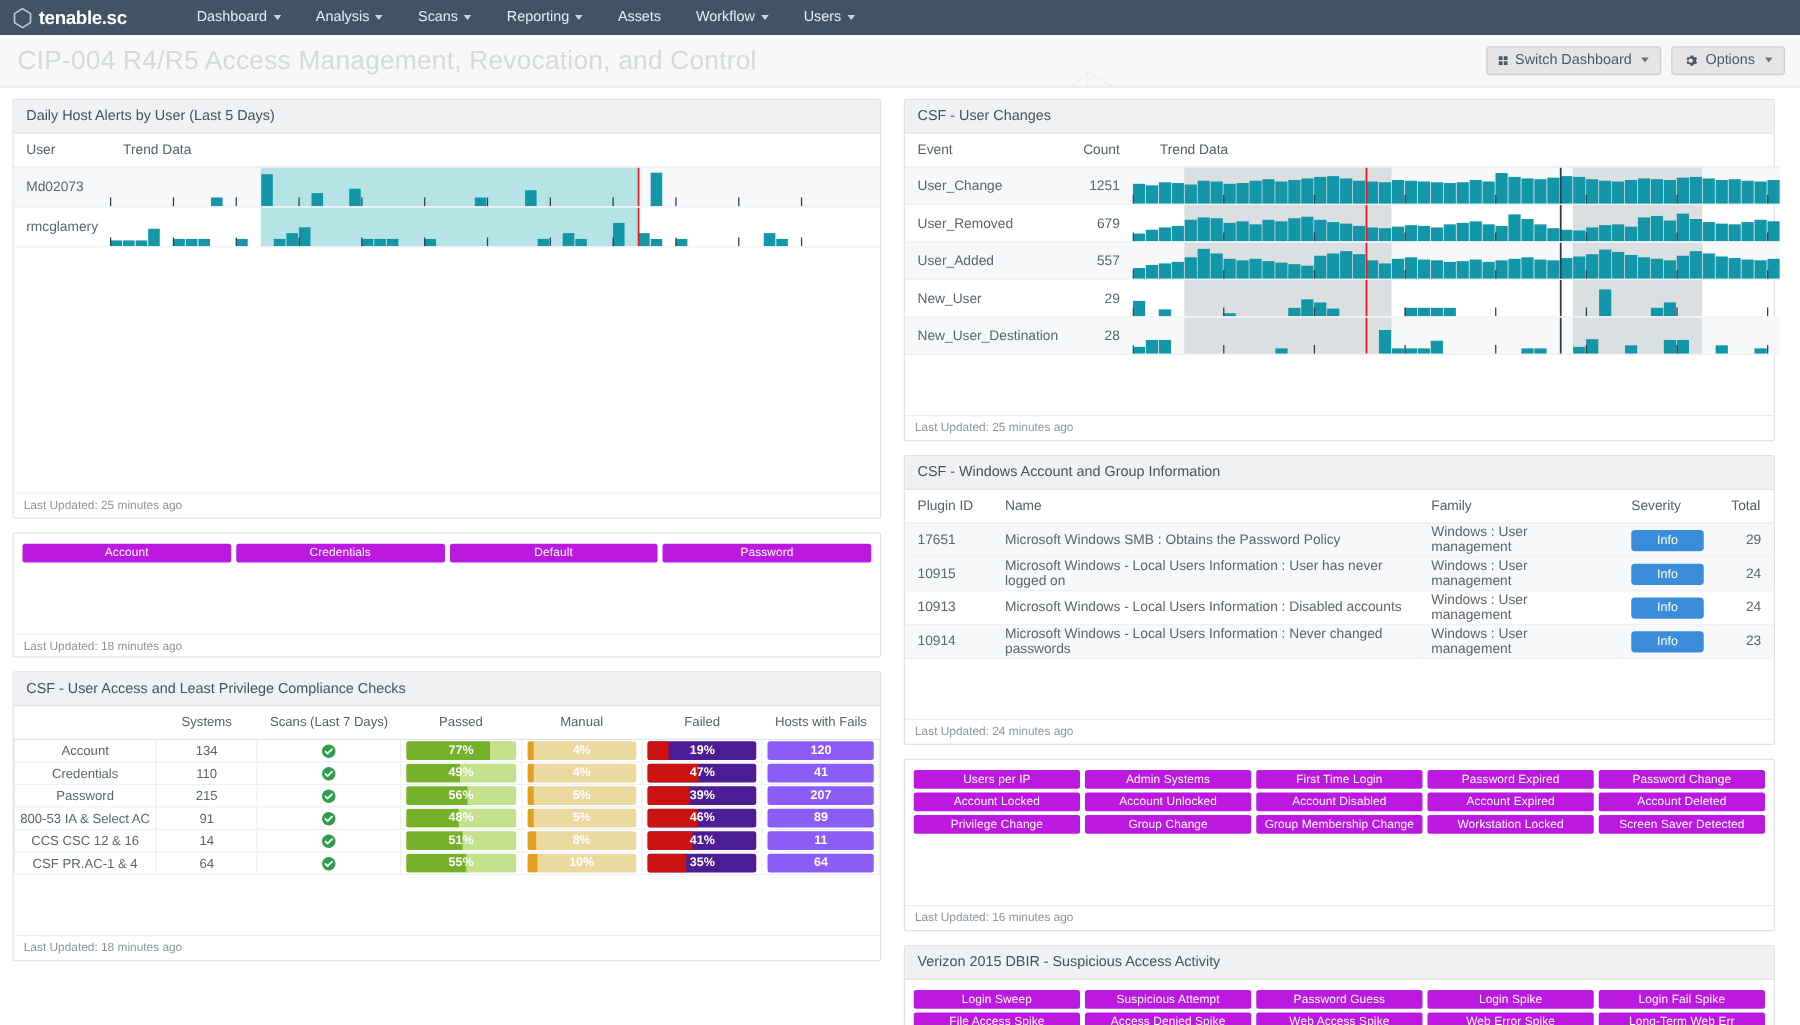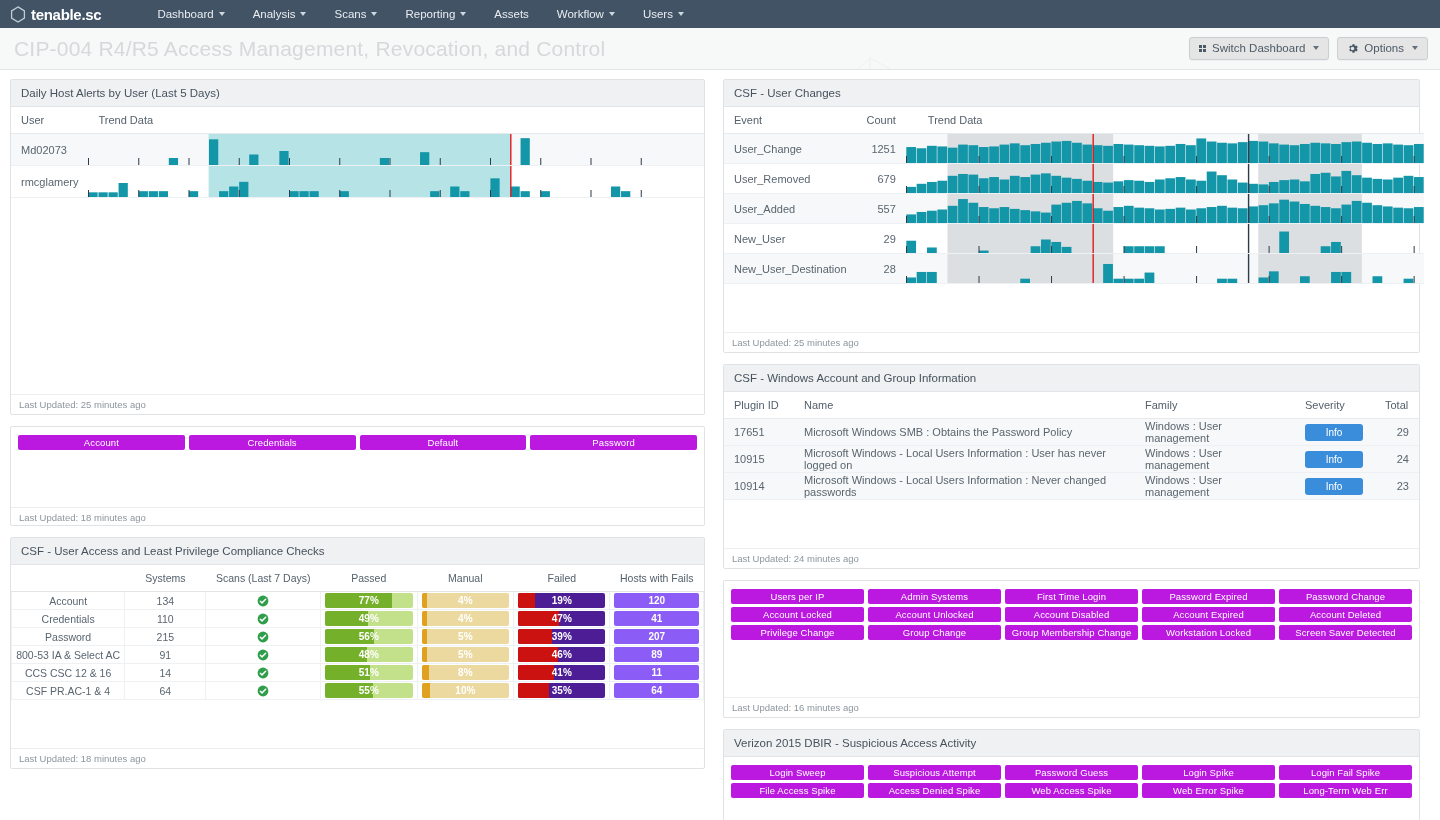--- a/index.html
+++ b/index.html
@@ -828,20 +828,27 @@
                 <td><span class="sev">Info</span></td>
                 <td style="height: 27px; text-align: right;">29</td>
               </tr>
               <tr class="zebra">
                 <td style="height: 27px;">10915</td>
                 <td style="height: 27px;">Microsoft Windows - Local Users Information : User has never logged on</td>
                 <td style="height: 27px;">Windows : User management</td>
                 <td><span class="sev">Info</span></td>
                 <td style="height: 27px; text-align: right;">24</td>
               </tr>
+              <tr>
+                <td style="height: 27px;">10913</td>
+                <td style="height: 27px;">Microsoft Windows - Local Users Information : Disabled accounts</td>
+                <td style="height: 27px;">Windows : User management</td>
+                <td><span class="sev">Info</span></td>
+                <td style="height: 27px; text-align: right;">24</td>
+              </tr>
               <tr class="zebra">
                 <td style="height: 27px;">10914</td>
                 <td style="height: 27px;">Microsoft Windows - Local Users Information : Never changed passwords</td>
                 <td style="height: 27px;">Windows : User management</td>
                 <td><span class="sev">Info</span></td>
                 <td style="height: 27px; text-align: right;">23</td>
               </tr>
             </tbody>
         </table>
       </div>

